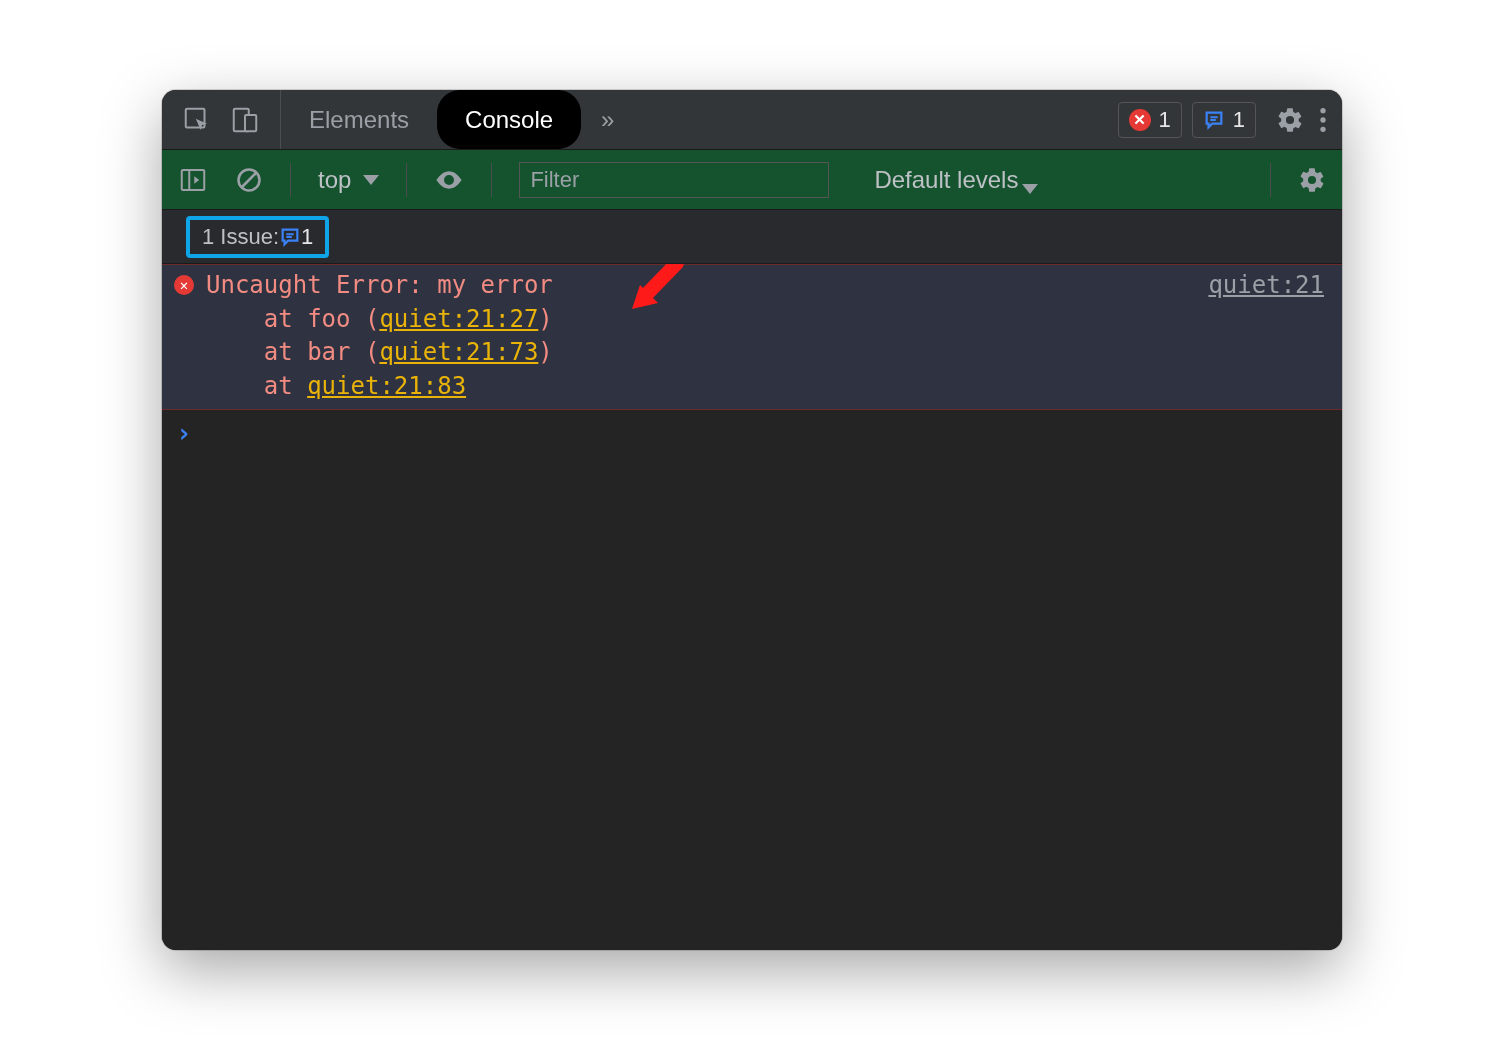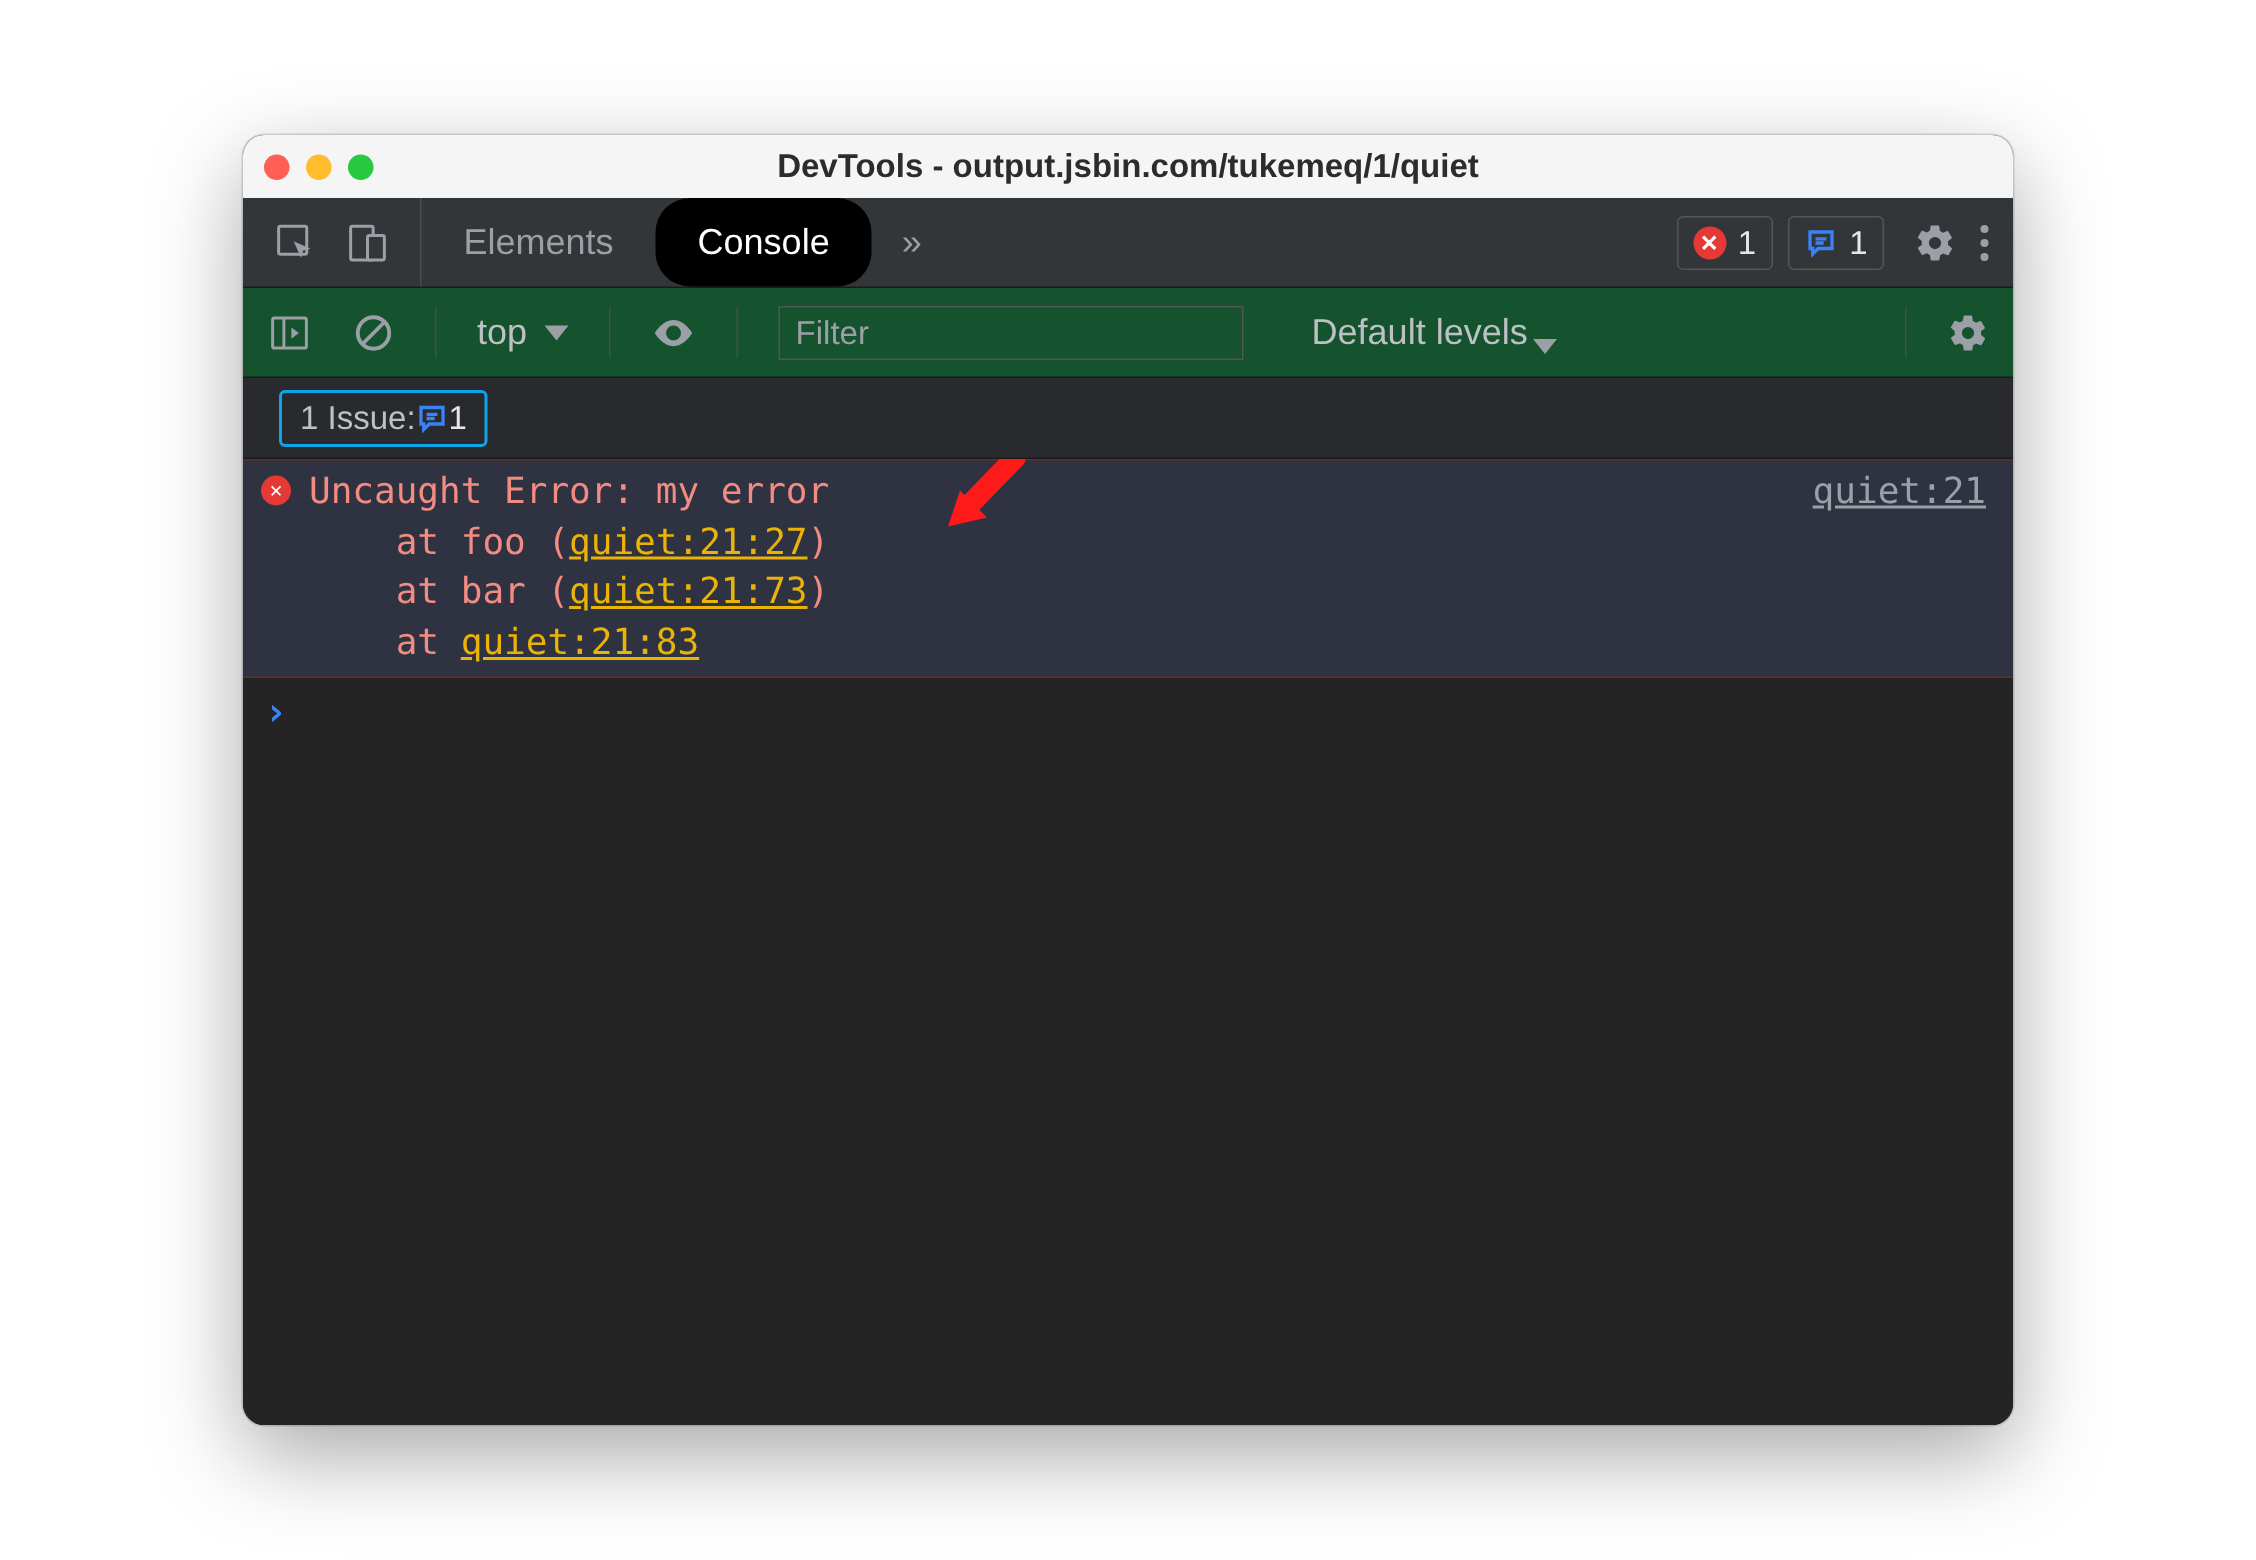--- a/index.html
+++ b/index.html
@@ -93,21 +93,21 @@
   .filter-box::placeholder { color: #9aa0a6; }
   .levels {
     display: flex; align-items: flex-end; color: #bdc1c6; font-size: 24px; margin-left: 18px; cursor: pointer;
   }
   
   .issues-row {
     height: 54px; background: #292a2d; display: flex; align-items: center;
     padding: 0 24px; border-bottom: 1px solid #1a1a1a;
   }
   .issues-chip {
-    border: 2px solid #0ea5e9; border-radius: 4px;
+    border: 4px solid #0ea5e9; border-radius: 4px;
     display: flex; align-items: center; 
     padding: 4px 12px; color: #bdc1c6; font-size: 22px; cursor: pointer;
   }
   
   .console-body { flex: 1; background: #242424; position: relative; overflow: hidden; }
   .error-block {
     background: #2f3341;
     border-top: 1px solid #6b2b2b;
     border-bottom: 1px solid #6b2b2b;
     font-family: Menlo, Consolas, monospace;
@@ -140,28 +140,20 @@
     position: absolute; left: 460px; top: -10px;
     pointer-events: none;
   }
   svg { display: block; }
 </style>
 </head>
 <body>
 
 <div class="window">
 
-  <div class="titlebar">
-    <div class="traffic">
-      <div class="dot red"></div>
-      <div class="dot yellow"></div>
-      <div class="dot green"></div>
-    </div>
-    <div class="title">DevTools - output.jsbin.com/tukemeq/1/quiet</div>
-  </div>
 
   <div class="tabs-row">
     <div class="left-icons">
       <span class="icon">
         <svg width="30" height="30" viewBox="0 0 24 24" fill="none" stroke="#9aa0a6" stroke-width="1.6">
           <rect x="3" y="3" width="15" height="15" rx="1"></rect>
           <path d="M11 11 L20 15 L16 16 L15 20 Z" fill="#9aa0a6" stroke="none"></path>
         </svg>
       </span>
       <span class="icon">

